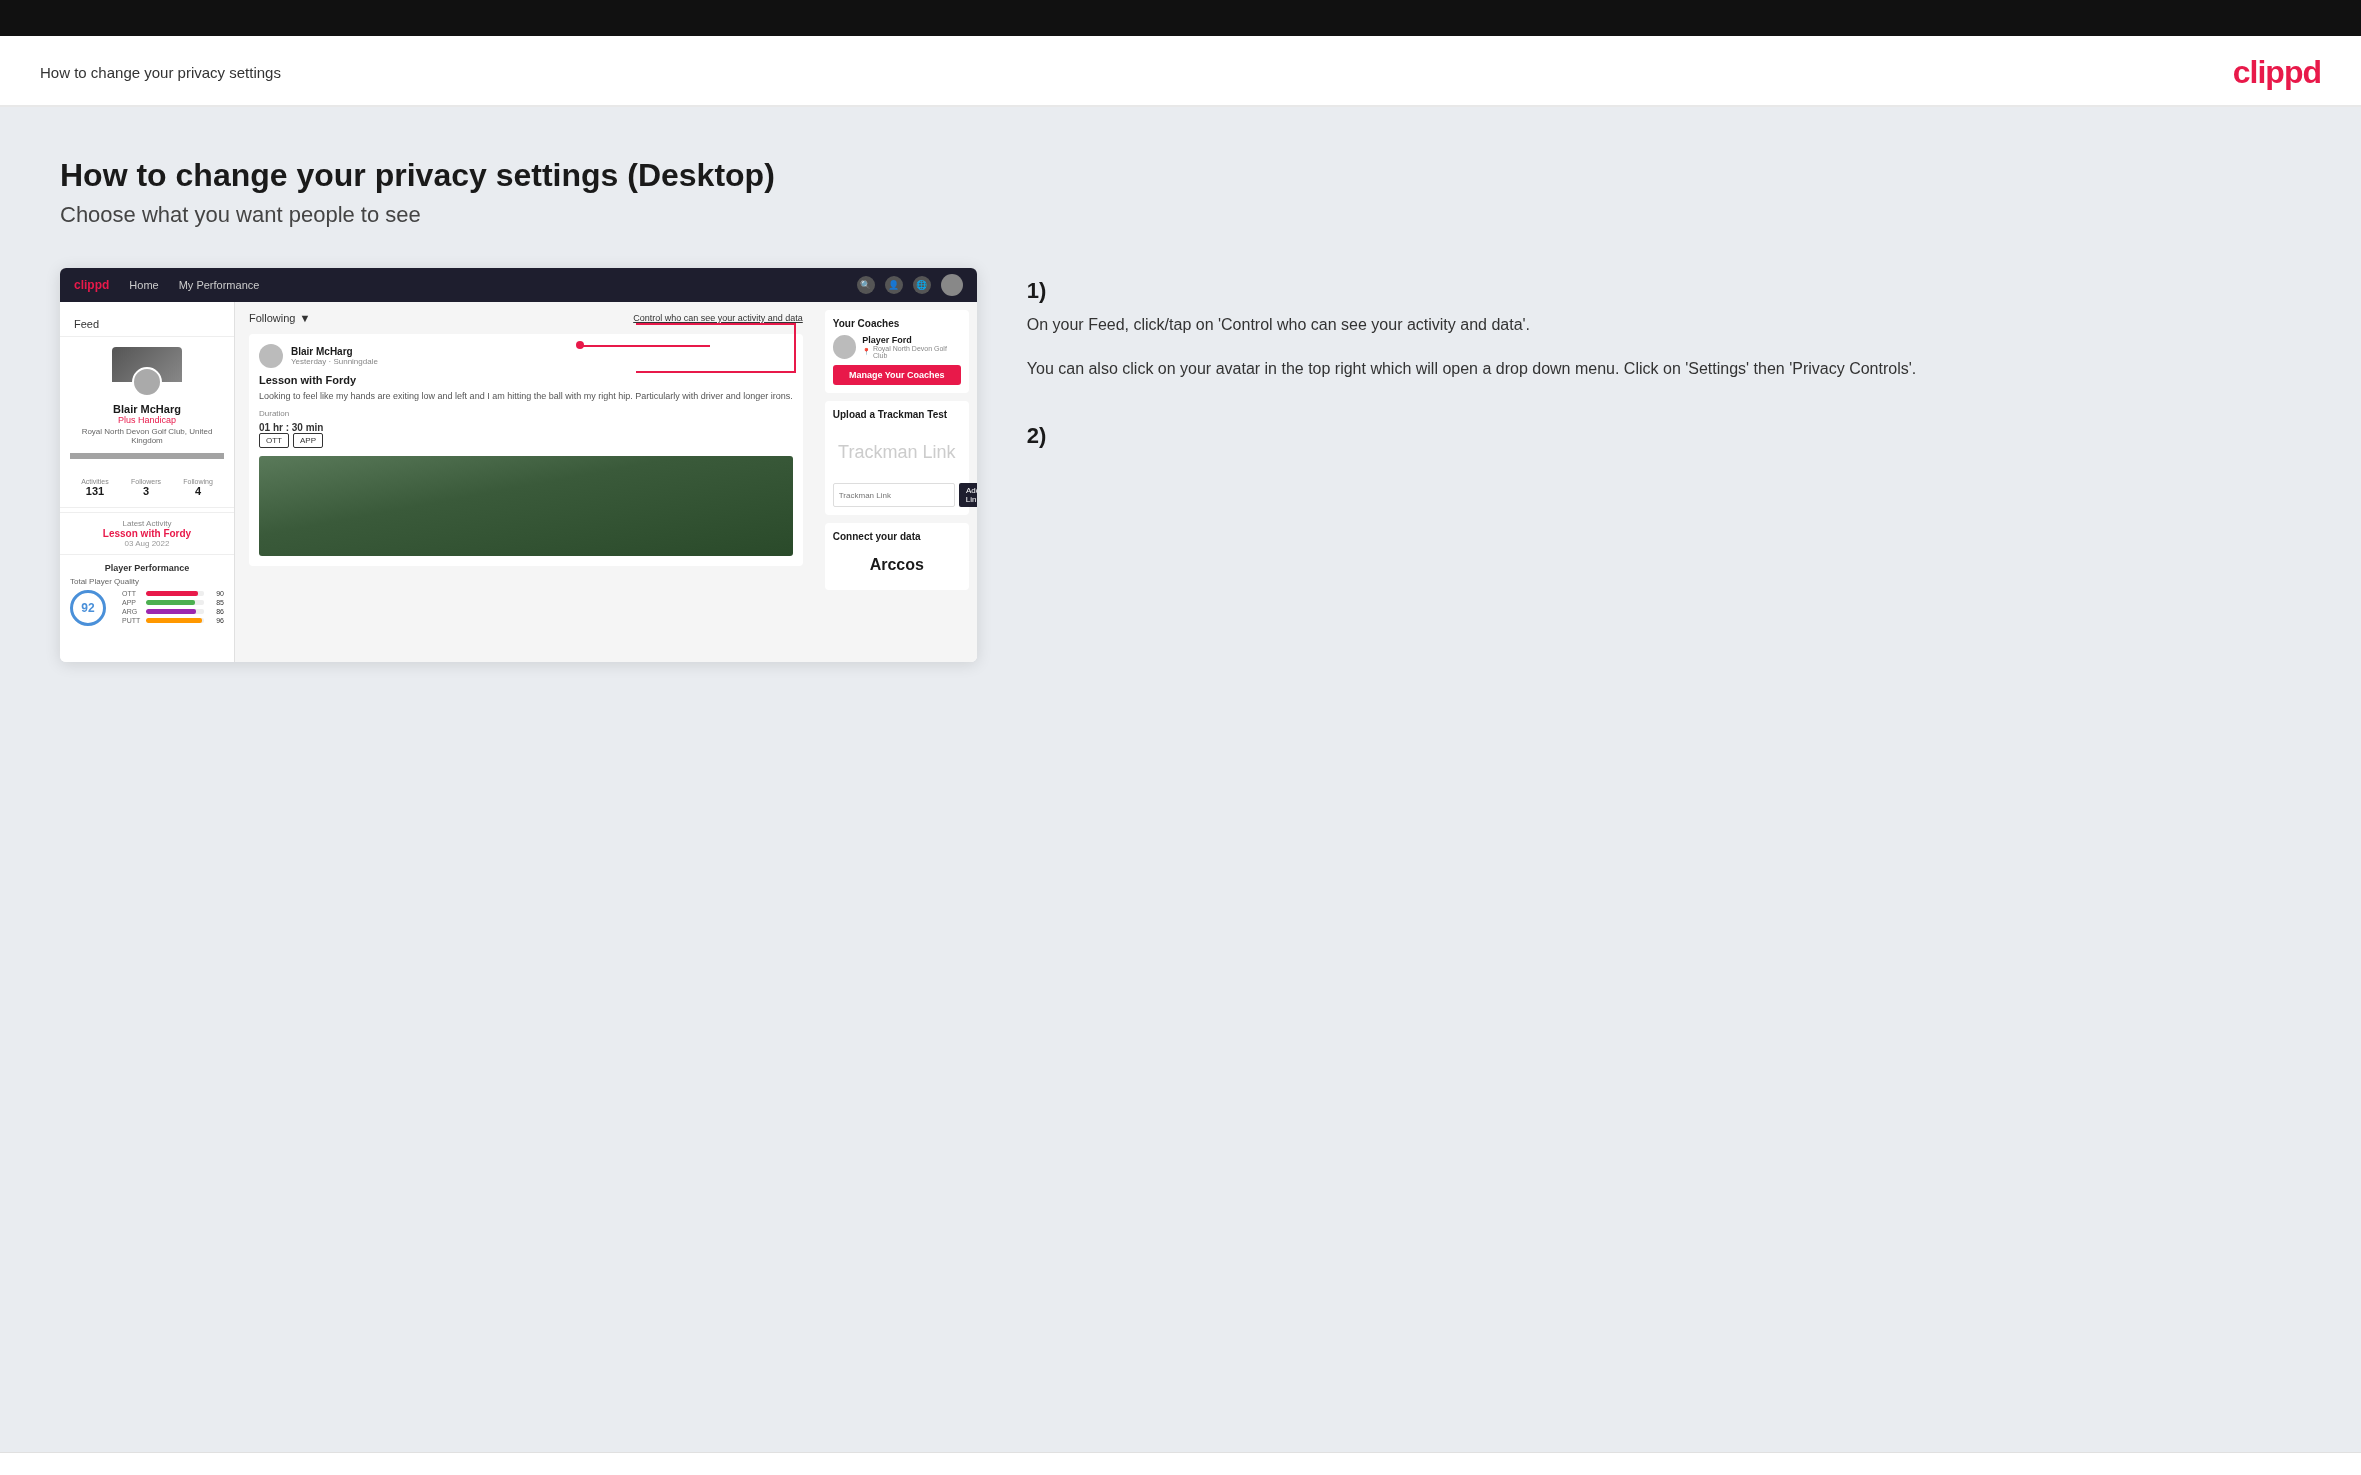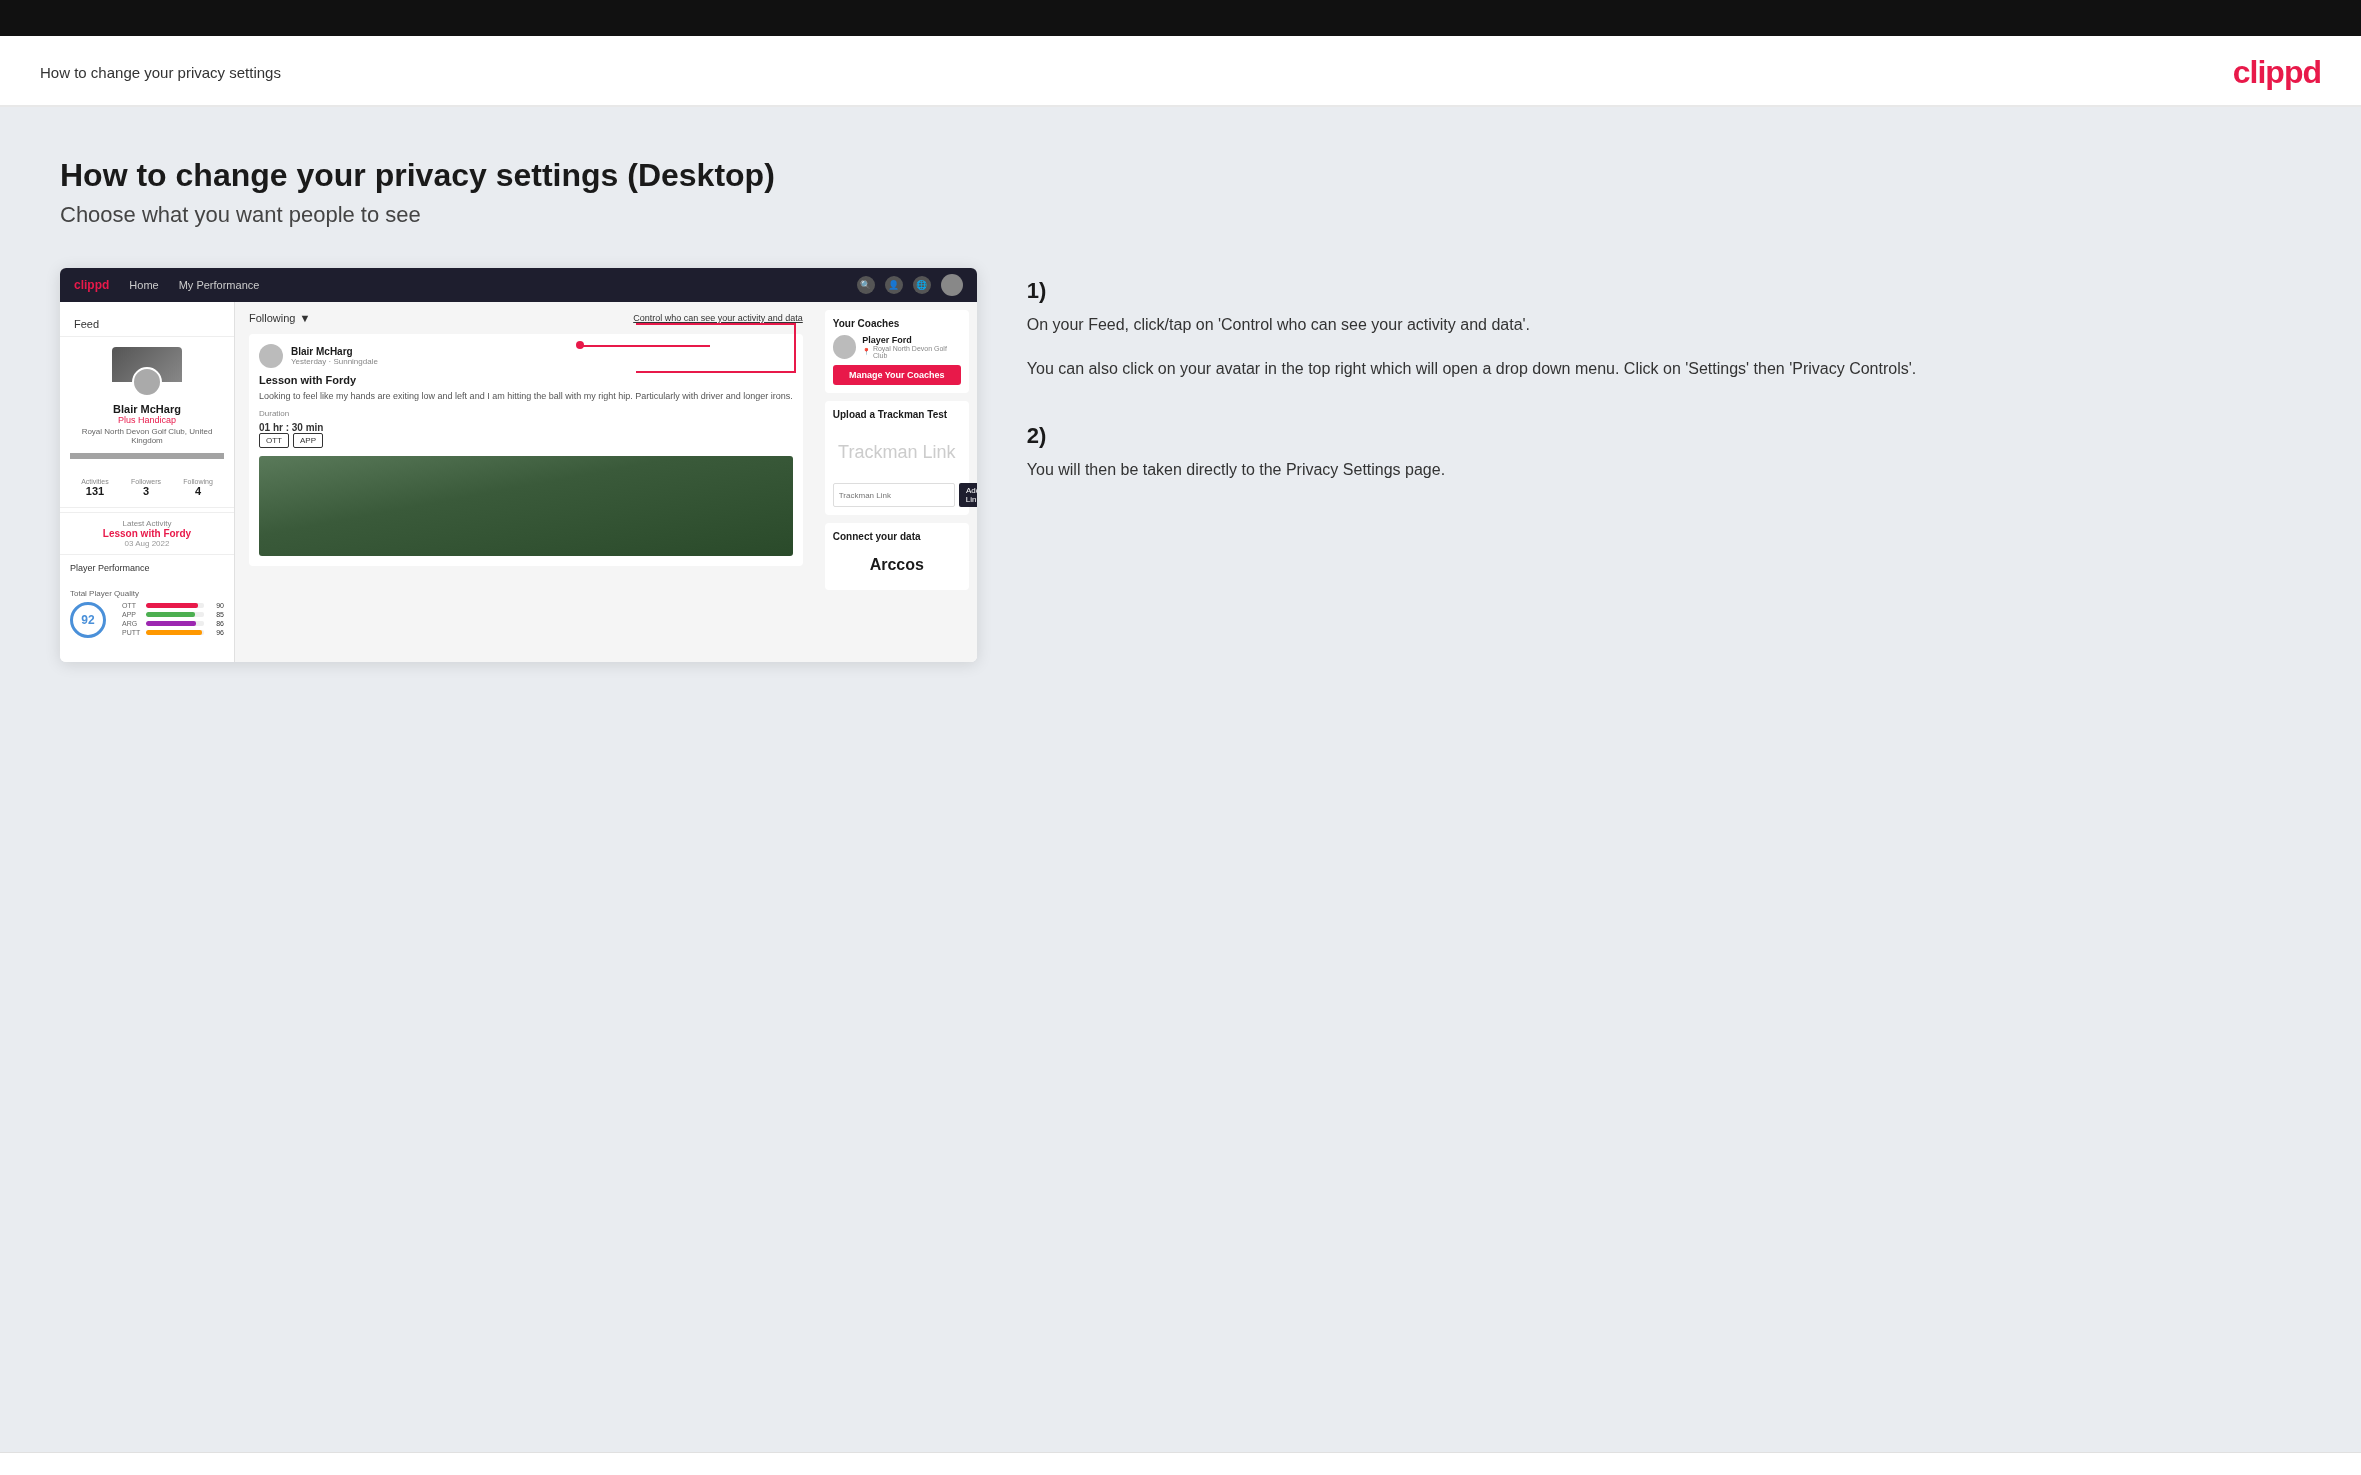--- a/index.html
+++ b/index.html
@@ -207,23 +207,24 @@
       font-size: 8px;
       color: #999;
     }
     
     .performance-section {
       padding: 8px 10px;
       border-top: 1px solid #eee;
     }
     .perf-title {
       font-size: 9px;
-      font-weight: 400;
-      color: #333;
-      margin-bottom: 16px;
+      font-weight: 700;
+      color: #333;
+      margin-bottom: 4px;
+      text-align: center;
     }
     .tpq-label {
       font-size: 8px;
       color: #666;
       margin-bottom: 4px;
     }
     .tpq-row {
       display: flex;
       align-items: center;
       gap: 16px;
@@ -731,23 +732,20 @@
           On your Feed, click/tap on 'Control who can see your activity and data'.
         </p>
         <br>
         <p class="instruction-text">
           You can also click on your avatar in the top right which will open a drop down menu. Click on 'Settings' then 'Privacy Controls'.
         </p>
       </div>
 
       <div class="instruction-item">
         <div class="instruction-num">2)</div>
-        <p class="instruction-text">
-          You will then be taken directly to the Privacy Settings page.
-        </p>
       </div>
     </div>
 
   </div>
 </main>
 
 <footer class="site-footer">
   <span>Copyright Clippd 2022</span>
 </footer>
 

